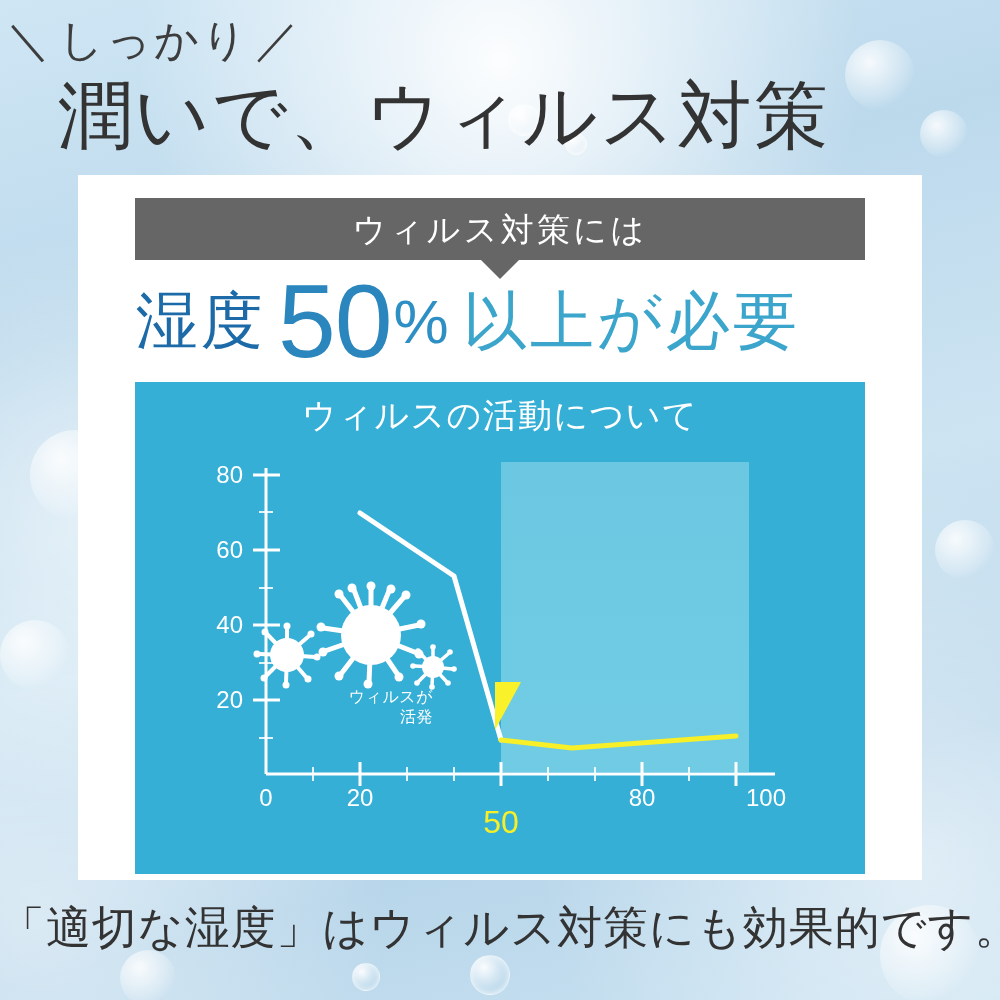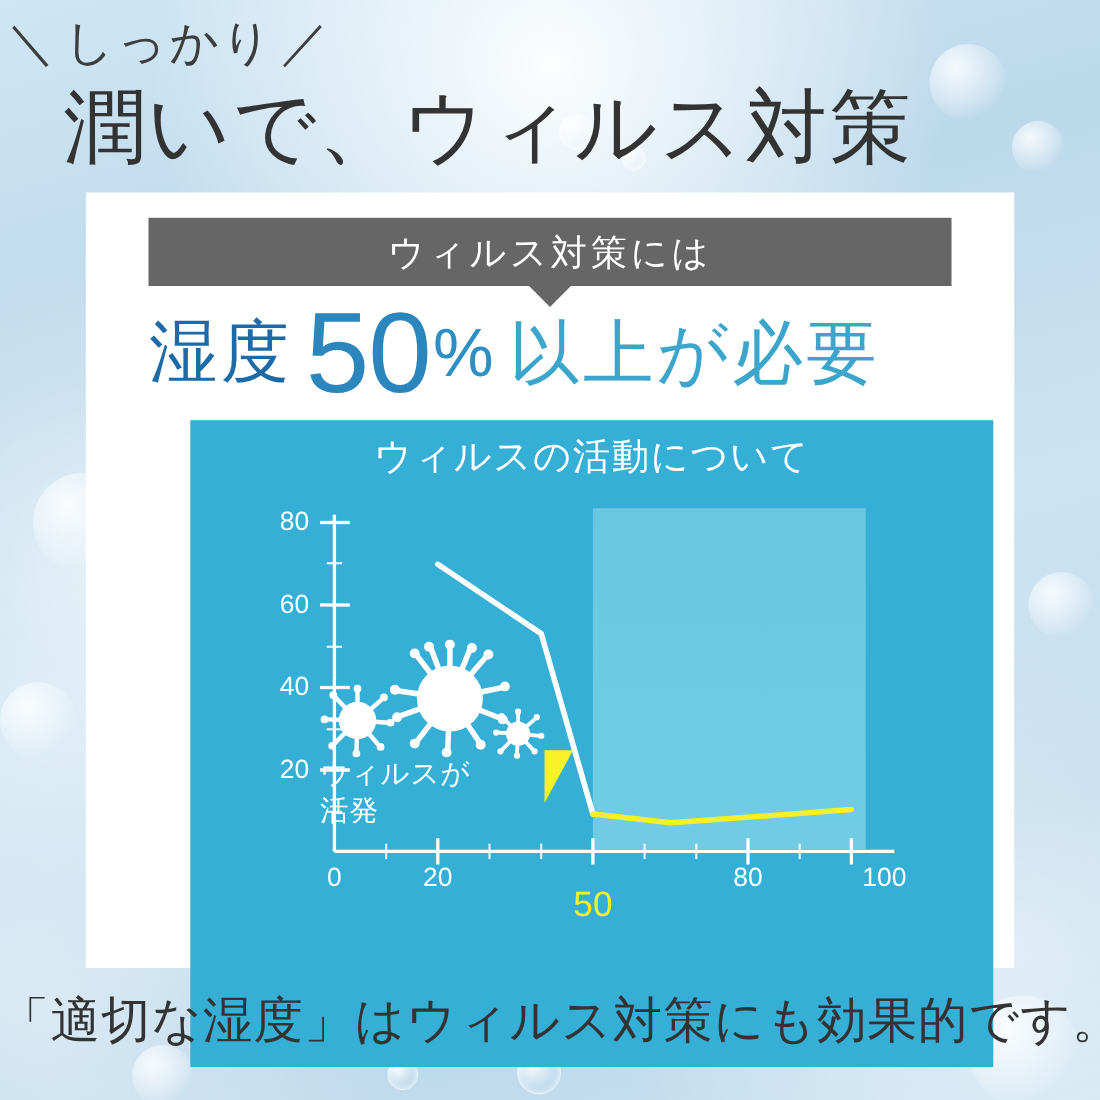--- a/index.html
+++ b/index.html
@@ -61,32 +61,32 @@
     position:absolute;left:78px;top:277px;width:780px;height:90px;
     display:flex;align-items:center;justify-content:center;white-space:nowrap;
   }
   .bigrow .w-humid{font-size:62px;color:#1c6ba8;letter-spacing:.05em;line-height:1;padding-bottom:2px;}
   .bigrow .w-num{font-size:104px;color:#2a86bd;line-height:.86;font-weight:400;letter-spacing:-.01em;padding:0 2px 0 12px;}
   .bigrow .w-pct{font-size:62px;color:#2e8fc4;line-height:1;padding-right:14px;}
   .bigrow .w-need{font-size:64px;color:#3ca5cc;letter-spacing:.05em;line-height:1;padding-bottom:2px;}
 
   
   .chart{
-    position:absolute;left:135px;top:382px;width:730px;height:588px;background:#35afd6;overflow:hidden;margin-left:38px;
+    position:absolute;left:135px;top:382px;width:730px;height:492px;background:#35afd6;overflow:hidden;
   }
   .chart-title{
     position:absolute;left:0;top:16px;width:730px;text-align:center;
     color:#fff;font-size:34px;letter-spacing:.04em;line-height:1;font-weight:400;
   }
   .plot{position:absolute;left:0;top:0;width:730px;height:470px;}
   .ylabel{position:absolute;color:#fff;font-size:24px;text-align:right;width:50px;line-height:1;}
   .xlabel{position:absolute;color:#fff;font-size:24px;text-align:center;width:60px;line-height:1;}
   .xlabel.hi{color:#f7ef28;font-size:32px;}
   .active-label{
-    position:absolute;color:#fff;font-size:26px;text-align:left;line-height:1.25;letter-spacing:.03em;
+    position:absolute;color:#fff;font-size:16px;text-align:right;line-height:1.25;letter-spacing:.03em;
   }
   
   .callout{
     position:absolute;left:439px;top:573px;width:216px;height:109px;background:#f9f22a;
   }
   .callout-text{
     position:absolute;inset:0;display:flex;flex-direction:column;align-items:center;justify-content:center;
     color:#2f4b63;font-size:22px;line-height:1.45;letter-spacing:.02em;text-align:center;
   }
   .callout-tail{

